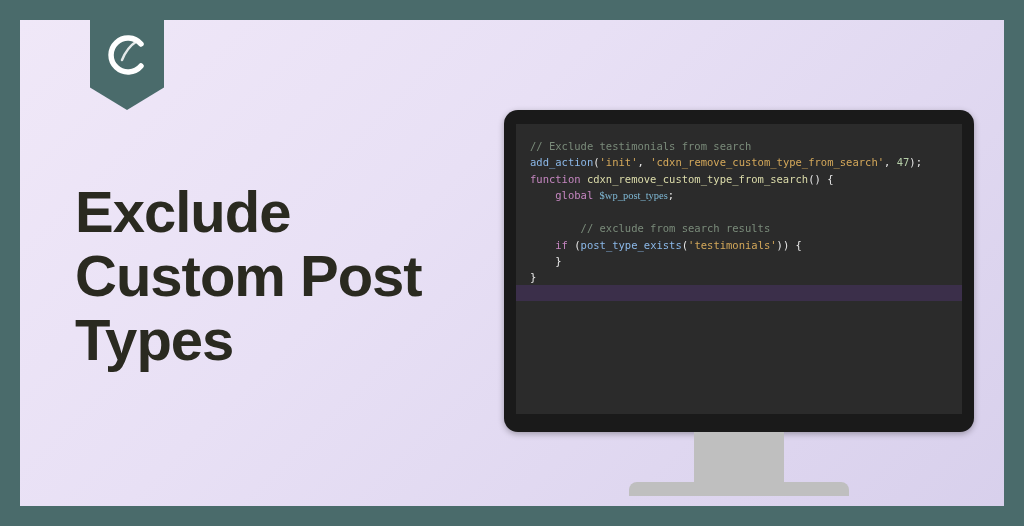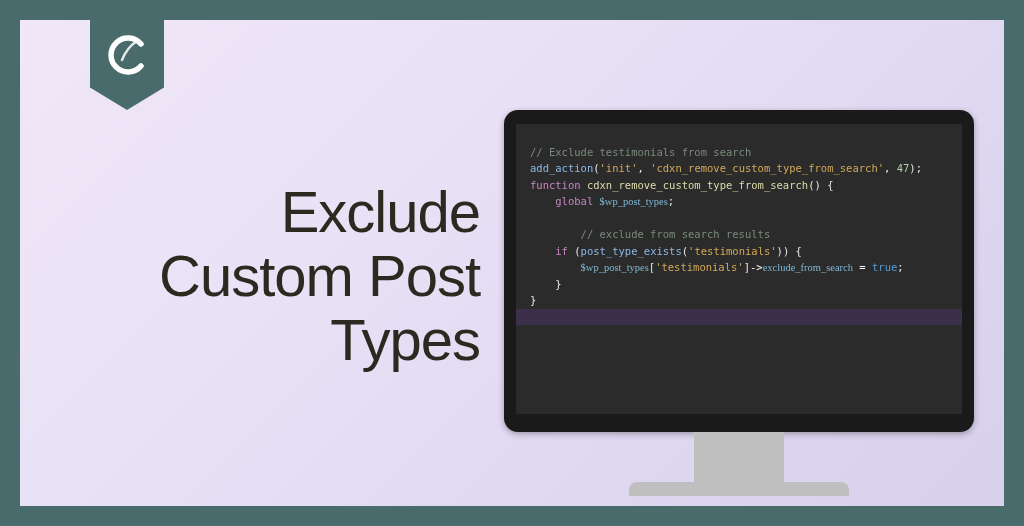--- a/index.html
+++ b/index.html
@@ -30,46 +30,45 @@
     background: #4a6b6b;
     display: flex;
     align-items: flex-start;
     justify-content: center;
     padding-top: 10px;
     clip-path: polygon(0 0, 100% 0, 100% 75%, 50% 100%, 0 75%);
   }
   .badge svg { width: 50px; height: 50px; }
   .title {
     position: absolute;
-    left: 80px;
+    left: 55px;
     top: 160px;
     font-size: 58px;
-    font-weight: 400;
+    font-weight: 700;
     line-height: 1.1;
     color: #2a2a20;
     max-width: 380px;
     letter-spacing: -1px;
-    text-align: right;
   }
   .monitor {
     position: absolute;
     right: 30px;
     bottom: 10px;
     width: 470px;
   }
   .monitor-frame {
     background: #1a1a1a;
     border-radius: 14px;
     padding: 14px 12px 18px 12px;
     box-shadow: 0 2px 6px rgba(0,0,0,0.3);
   }
   .screen {
     background: #2b2b2b;
     height: 290px;
-    padding: 20px 10px 10px 14px;
+    padding: 14px 10px 10px 14px;
     font-family: "Consolas", "Menlo", monospace;
     font-size: 10.5px;
     line-height: 1.55;
     color: #ccc;
     overflow: hidden;
     position: relative;
   }
   .screen .line { white-space: pre; }
   .screen .highlight-row {
     background: #3b2f4a;
@@ -121,21 +120,20 @@
   <div class="monitor">
     <div class="monitor-frame">
       <div class="screen">
         <div class="line c-comment">// Exclude testimonials from search</div>
         <div class="line"><span class="c-func">add_action</span><span class="c-paren">(</span><span class="c-string">'init'</span><span class="c-paren">, </span><span class="c-string">'cdxn_remove_custom_type_from_search'</span><span class="c-paren">, </span><span class="c-num">47</span><span class="c-paren">);</span></div>
         <div class="line"><span class="c-keyword">function</span> <span class="c-name">cdxn_remove_custom_type_from_search</span><span class="c-paren">()</span> <span class="c-brace">{</span></div>
         <div class="line">    <span class="c-keyword">global</span> <span class="c-var">$wp_post_types</span><span class="c-paren">;</span></div>
         <div class="line"> </div>
         <div class="line">        <span class="c-comment">// exclude from search results</span></div>
         <div class="line">    <span class="c-keyword">if</span> <span class="c-paren">(</span><span class="c-func">post_type_exists</span><span class="c-paren">(</span><span class="c-string">'testimonials'</span><span class="c-paren">))</span> <span class="c-brace">{</span></div>
-        <div class="line">        <span class="c-var">$wp_post_types</span><span class="c-paren">[</span><span class="c-string">'testimonials'</span><span class="c-paren">]</span><span class="c-op">-&gt;</span><span class="c-var">exclude_from_search</span> <span class="c-op">=</span> <span class="c-bool">true</span><span class="c-paren">;</span></div>
         <div class="line">    <span class="c-brace">}</span></div>
         <div class="line"><span class="c-brace">}</span></div>
         <div class="highlight-row"></div>
       </div>
     </div>
     <div class="stand"></div>
     <div class="base"></div>
   </div>
 
 </div>

